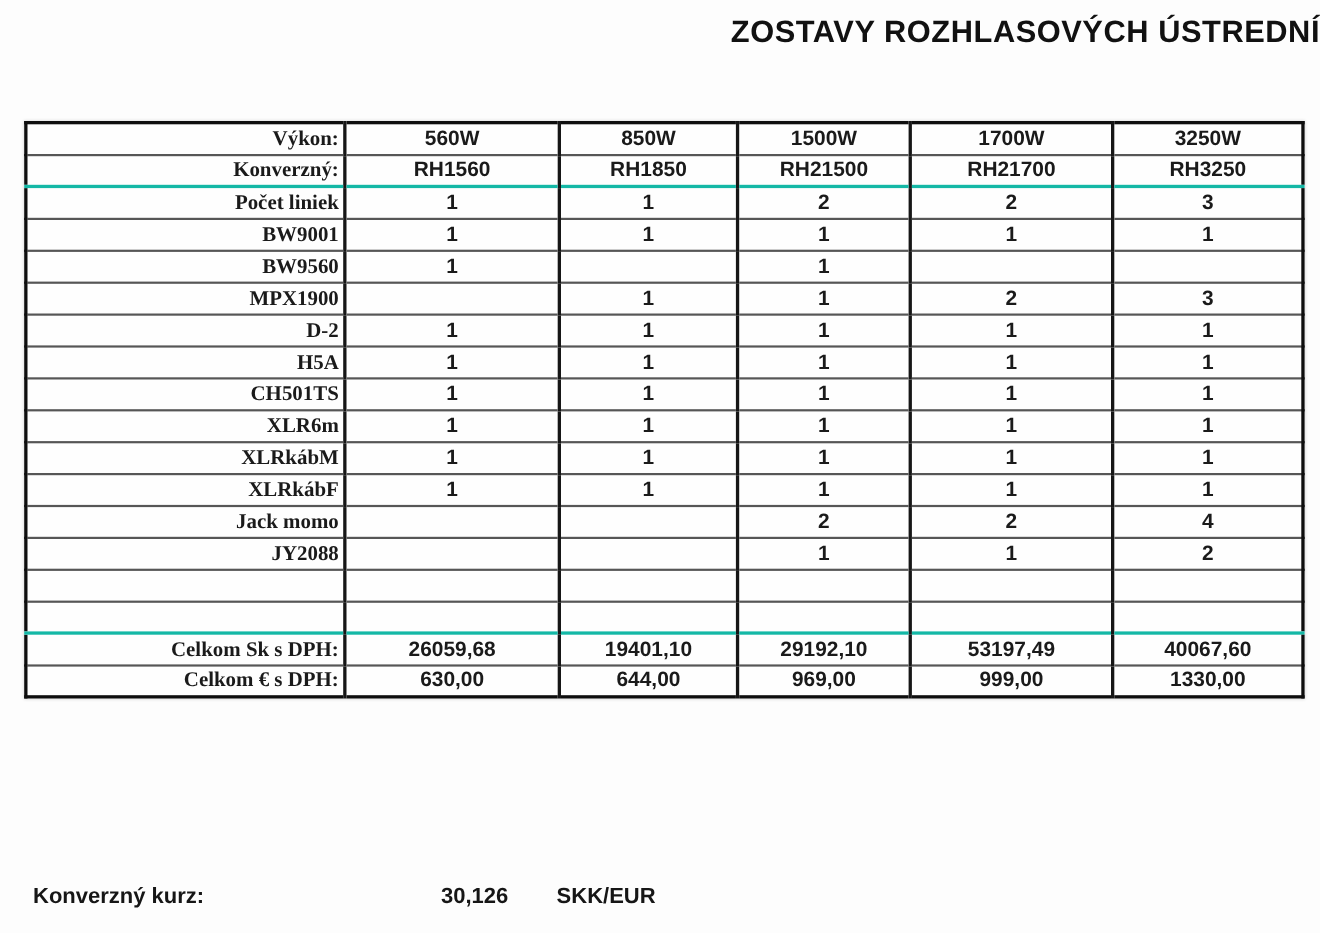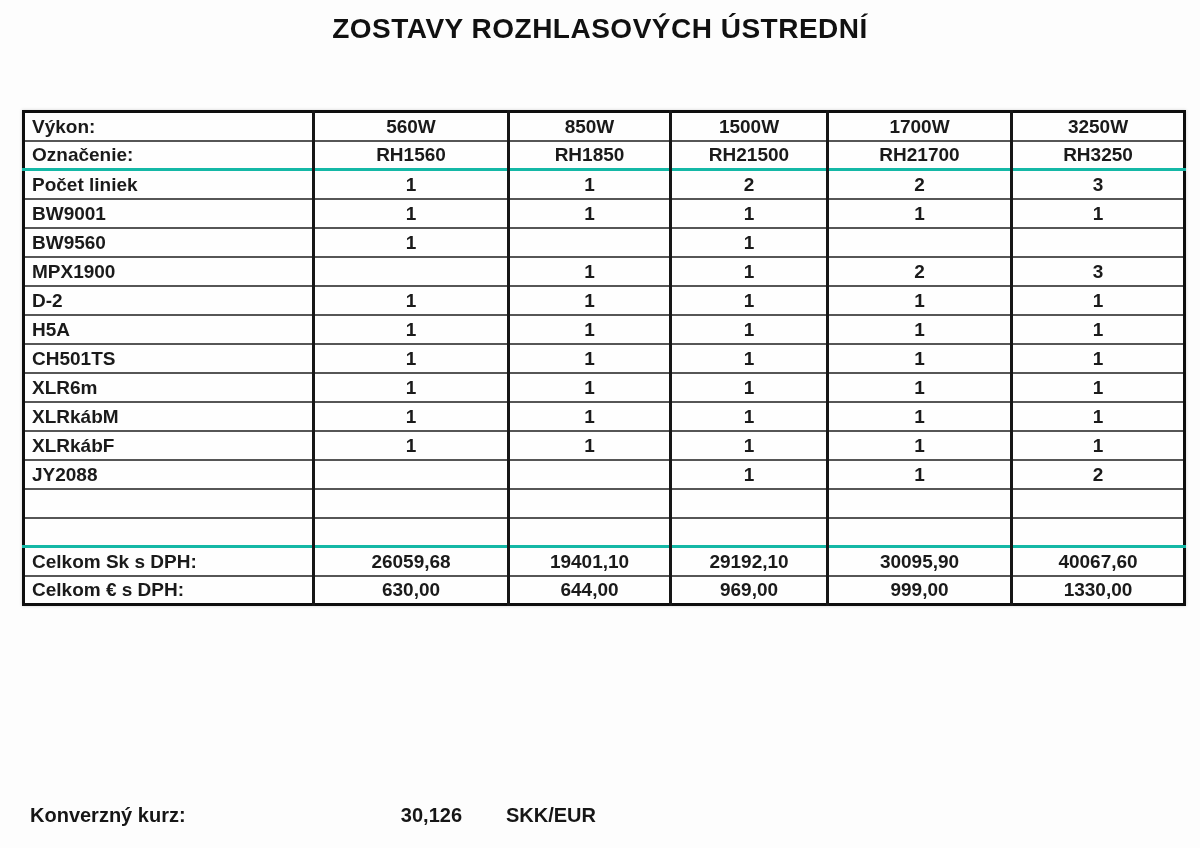--- a/index.html
+++ b/index.html
@@ -7,21 +7,21 @@
     width: 1200px; height: 848px;
     background: #fdfdfd;
     font-family: "Liberation Sans", sans-serif;
     color: #1a1a1a;
     position: relative;
     overflow: hidden;
   }
   .title {
     position: absolute;
     top: 13px; left: 0; width: 100%;
-    text-align: center;
+    text-align: right;
     font-size: 28px;
     font-weight: bold;
     letter-spacing: 0.5px;
     color: #111;
   }
   table.main-table {
     position: absolute;
     top: 110px; left: 22px;
     width: 1161px;
     table-layout: fixed;
@@ -34,21 +34,21 @@
     height: 29px;
     font-size: 19px;
     font-weight: bold;
     line-height: 1;
     border-left: 3px solid #161616;
     border-bottom: 2px solid #565656;
     white-space: nowrap;
     overflow: hidden;
   }
   td:first-child { border-left: none; }
-  td.label-cell { text-align: left; padding: 0 4px 0 7px; }
+  td.label-cell { text-align: right; padding: 0 4px 0 7px; font-family: Liberation Serif, serif; }
   td.value-cell { text-align: center; padding: 0 2px; }
   tr.thick-top td { border-top: 3px solid #14b8a6; }
   tr:last-child td { border-bottom: none; }
   .footer {
     position: absolute;
     top: 804px; left: 0; width: 1200px; height: 32px;
     font-size: 20px;
     font-weight: bold;
     color: #161616;
   }
@@ -73,21 +73,21 @@
   <tbody id="table-body">
       <tr class="section-header">
         <td class="label-cell">Výkon:</td>
         <td class="value-cell">560W</td>
         <td class="value-cell">850W</td>
         <td class="value-cell">1500W</td>
         <td class="value-cell">1700W</td>
         <td class="value-cell">3250W</td>
       </tr>
       <tr class="section-header">
-        <td class="label-cell">Označenie:</td>
+        <td class="label-cell">Konverzný:</td>
         <td class="value-cell">RH1560</td>
         <td class="value-cell">RH1850</td>
         <td class="value-cell">RH21500</td>
         <td class="value-cell">RH21700</td>
         <td class="value-cell">RH3250</td>
       </tr>
       <tr class="section-component thick-top">
         <td class="label-cell">Počet liniek</td>
         <td class="value-cell">1</td>
         <td class="value-cell">1</td>
@@ -161,20 +161,28 @@
       </tr>
       <tr class="section-component">
         <td class="label-cell">XLRkábF</td>
         <td class="value-cell">1</td>
         <td class="value-cell">1</td>
         <td class="value-cell">1</td>
         <td class="value-cell">1</td>
         <td class="value-cell">1</td>
       </tr>
       <tr class="section-component">
+        <td class="label-cell">Jack momo</td>
+        <td class="value-cell"></td>
+        <td class="value-cell"></td>
+        <td class="value-cell">2</td>
+        <td class="value-cell">2</td>
+        <td class="value-cell">4</td>
+      </tr>
+      <tr class="section-component">
         <td class="label-cell">JY2088</td>
         <td class="value-cell"></td>
         <td class="value-cell"></td>
         <td class="value-cell">1</td>
         <td class="value-cell">1</td>
         <td class="value-cell">2</td>
       </tr>
       <tr class="section-empty">
         <td class="label-cell"></td>
         <td class="value-cell"></td>
@@ -189,21 +197,21 @@
         <td class="value-cell"></td>
         <td class="value-cell"></td>
         <td class="value-cell"></td>
         <td class="value-cell"></td>
       </tr>
       <tr class="section-total thick-top">
         <td class="label-cell">Celkom Sk s DPH:</td>
         <td class="value-cell">26059,68</td>
         <td class="value-cell">19401,10</td>
         <td class="value-cell">29192,10</td>
-        <td class="value-cell">30095,90</td>
+        <td class="value-cell">53197,49</td>
         <td class="value-cell">40067,60</td>
       </tr>
       <tr class="section-total">
         <td class="label-cell">Celkom € s DPH:</td>
         <td class="value-cell">630,00</td>
         <td class="value-cell">644,00</td>
         <td class="value-cell">969,00</td>
         <td class="value-cell">999,00</td>
         <td class="value-cell">1330,00</td>
       </tr>

